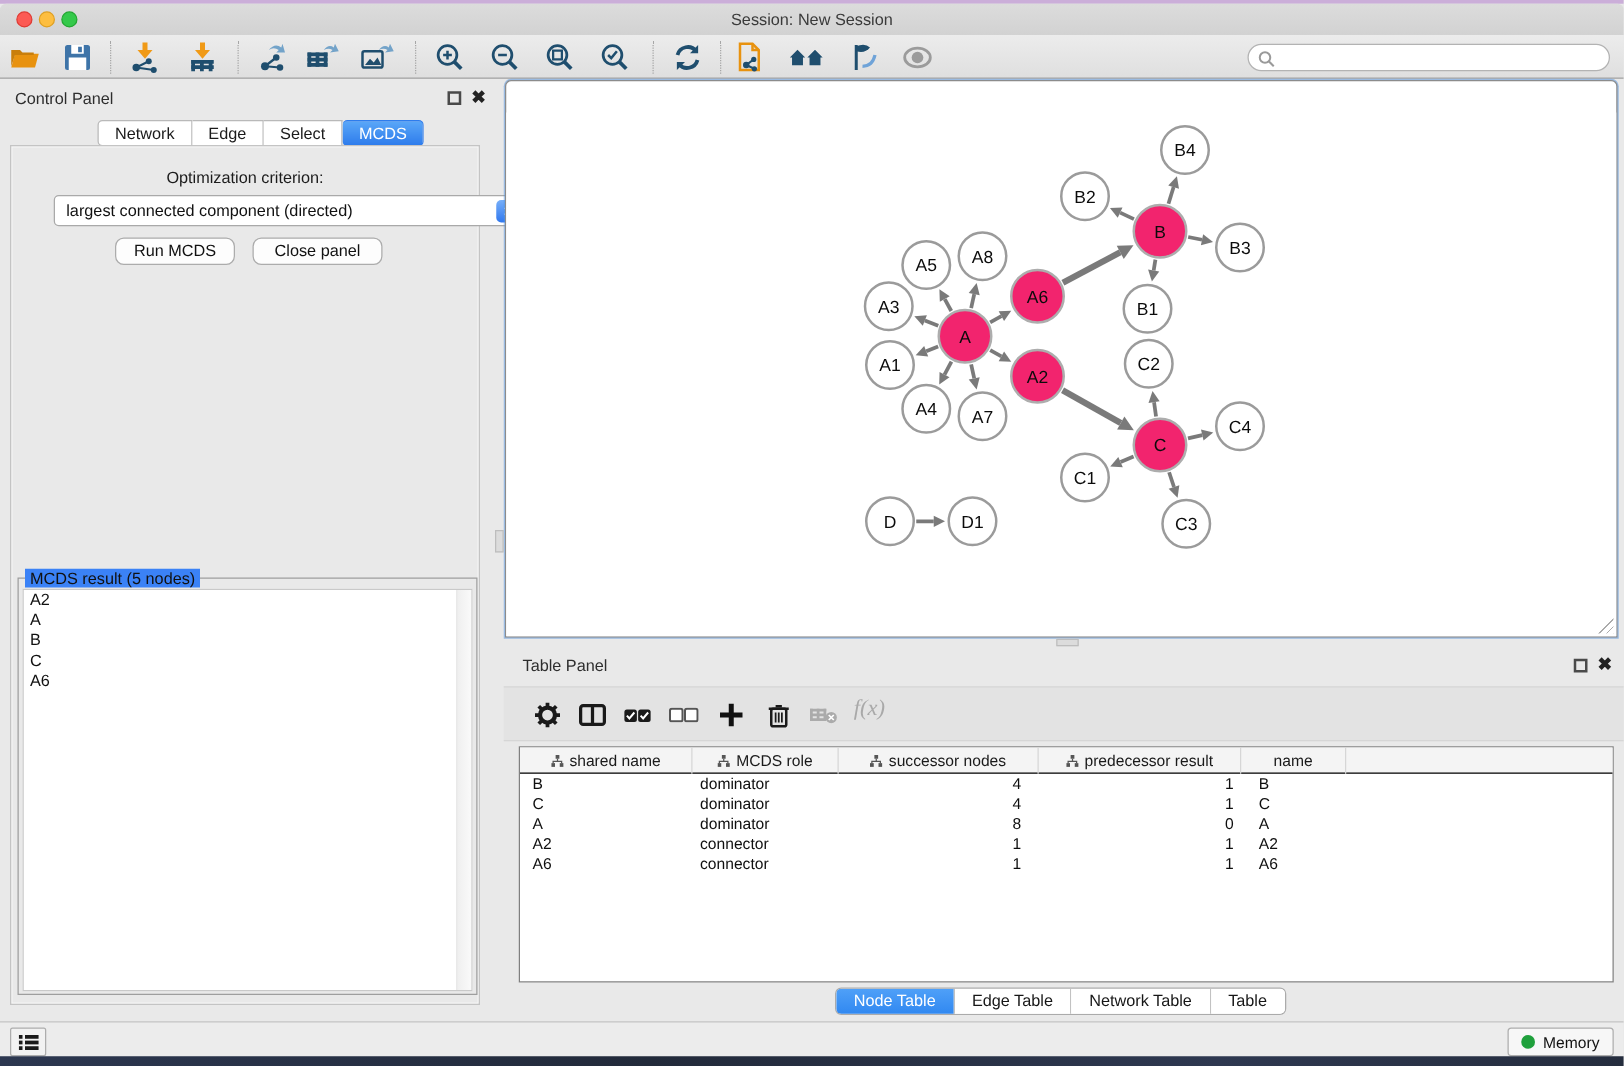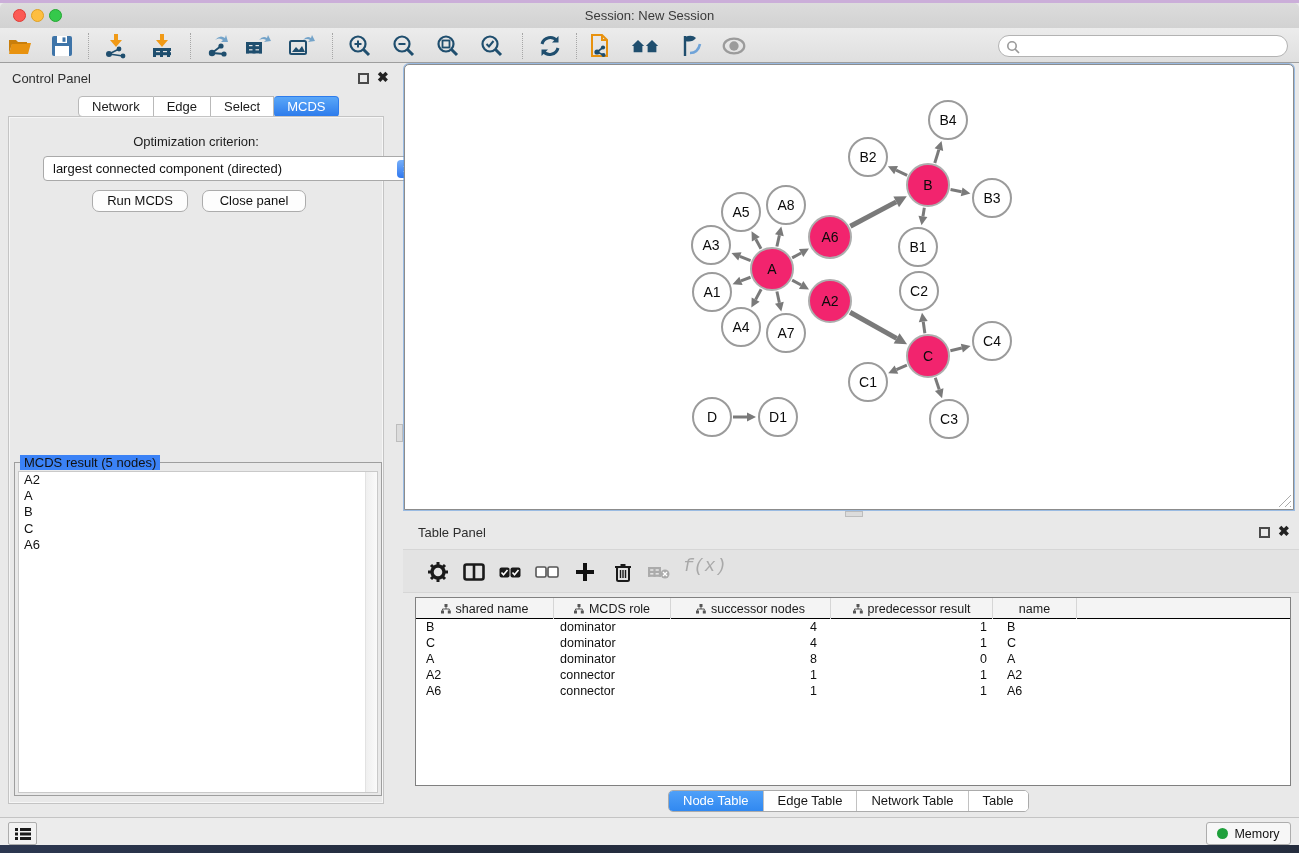--- a/index.html
+++ b/index.html
@@ -62,21 +62,21 @@
   .splitter-grip { background:#DCDCDC; border:1px solid #BDBDBD; }
   #v-grip { left:396px; top:424px; width:7px; height:18px; }
   #h-grip { left:845px; top:511px; width:18px; height:6px; }
 
   
   #tp-title { left:418px; top:525px; font-size:13px; color:#2E2E2E; }
   #tp-float { left:1259px; top:527px; }
   #tp-close { left:1278px; top:526px; }
   #tp-toolbar { left:403px; top:549px; width:896px; height:44px; background:#E3E3E3; border-top:1px solid #D6D6D6; border-bottom:1px solid #D6D6D6; }
   .tp-ic { position:absolute; top:9px; width:26px; height:26px; display:flex; align-items:center; justify-content:center; }
-  #fx-label { position:absolute; left:683px; top:556px; font-family:Liberation Mono, monospace; font-style:italic; font-size:18px; color:#A9A9A9; }
+  #fx-label { position:absolute; left:683px; top:556px; font-family:Liberation Serif, serif; font-style:italic; font-size:18px; color:#A9A9A9; }
 
   #node-table { left:415px; top:597px; width:876px; height:189px; background:#fff; border:1px solid #808080; }
   #tbl-head { display:flex; height:21px; background:#F4F4F4; border-bottom:1px solid #000000; }
   .th { height:21px; display:flex; align-items:center; justify-content:center; font-size:12.5px; color:#1A1A1A; border-right:1px solid #D6D6D6; gap:5px; }
   .th:last-child { border-right:none; }
   .tr { display:flex; height:16px; }
   .td { font-size:12.5px; color:#0F0F0F; line-height:16px; white-space:nowrap; overflow:hidden; }
 
   #bottom-tabs { left:668px; top:790px; height:22px; display:flex; border:1px solid #ABABAB; border-radius:5px; overflow:hidden; background:#fff; }
   .bt-tab { height:22px; line-height:20px; font-size:13px; color:#161616; padding:0 14px; border-right:1px solid #C2C2C2; background:#fff; }

